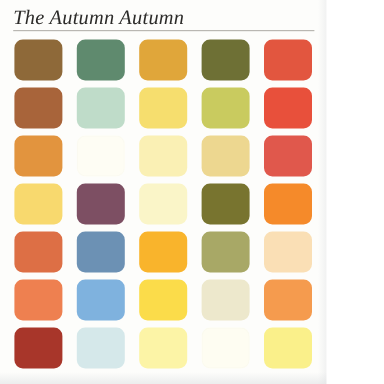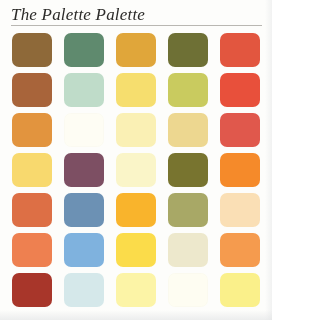--- a/index.html
+++ b/index.html
@@ -88,21 +88,21 @@
   .swatch.pale {
     box-shadow: inset 0 0 0 1px rgba(0,0,0,0.012);
   }
 </style>
 </head>
 <body>
 
 <div id="page" style="background: rgb(253, 253, 251);">
 
   <div class="header">
-    <div class="title">The Palette Palette</div>
+    <div class="title">The Autumn Autumn</div>
     <div class="rule"></div>
   </div>
 
   <div class="grid">
       <div class="swatch" style="background: rgb(142, 105, 57); grid-area: 1 / 1;"></div>
       <div class="swatch" style="background: rgb(95, 138, 110); grid-area: 1 / 2;"></div>
       <div class="swatch" style="background: rgb(224, 166, 58); grid-area: 1 / 3;"></div>
       <div class="swatch" style="background: rgb(110, 112, 53); grid-area: 1 / 4;"></div>
       <div class="swatch" style="background: rgb(226, 86, 63); grid-area: 1 / 5;"></div>
       <div class="swatch" style="background: rgb(168, 100, 58); grid-area: 2 / 1;"></div>

